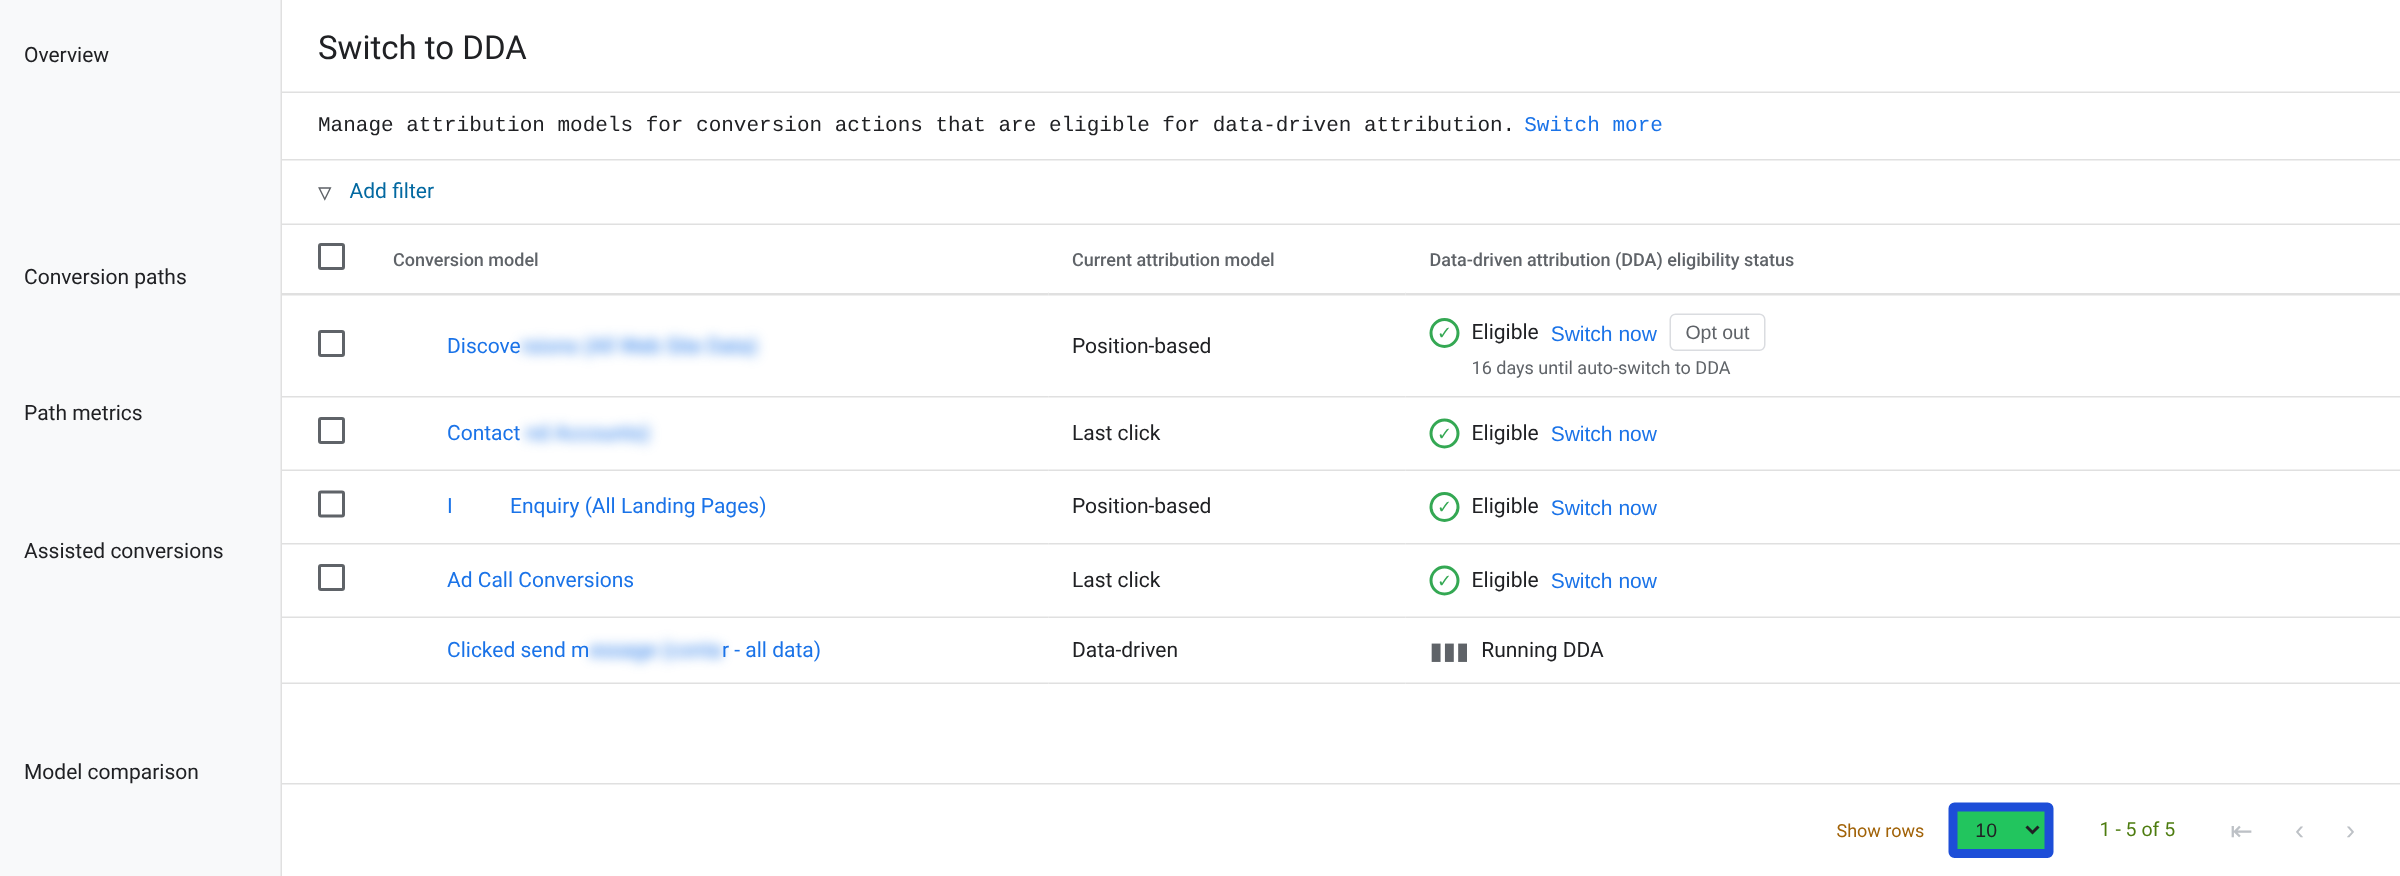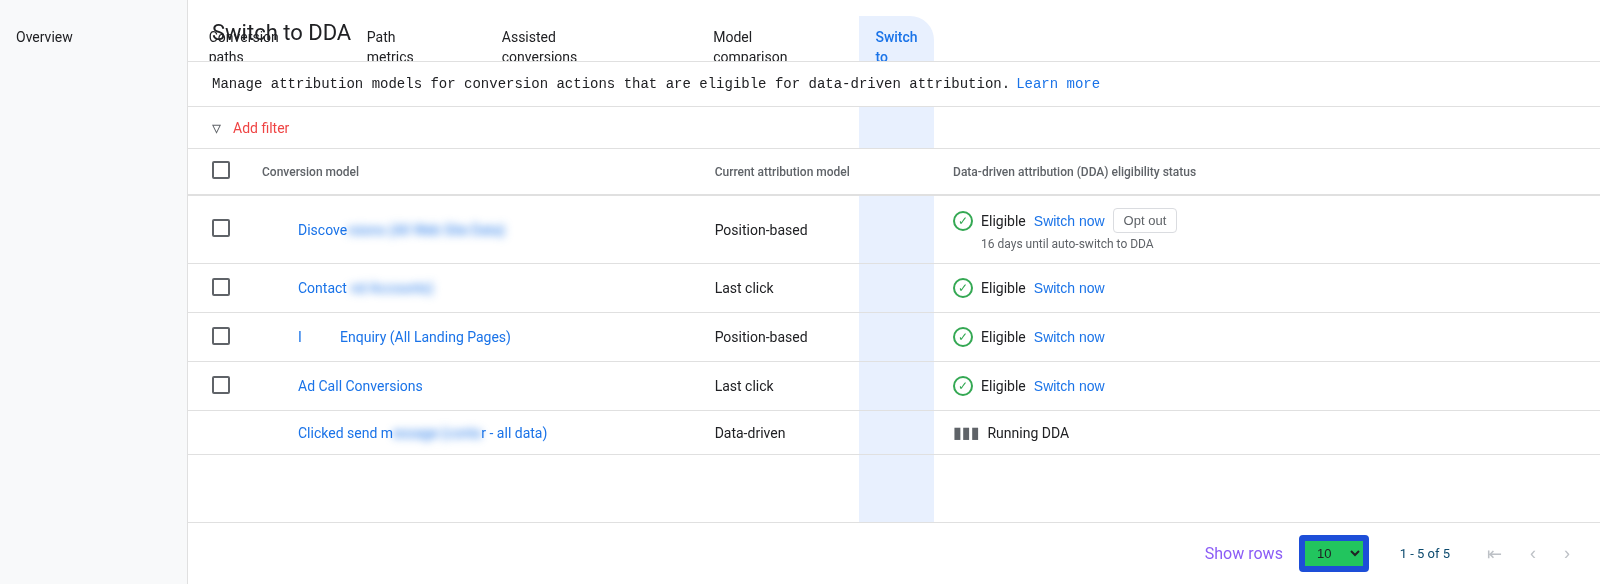--- a/index.html
+++ b/index.html
@@ -6,21 +6,21 @@
     body { font-family: 'Google Sans', Roboto, Arial, sans-serif; font-size: 14px; color: #202124; background: #fff; display: flex; height: 584px; overflow: hidden; }
 
     
     .sidebar {
       width: 188px;
       min-width: 188px;
       background: #f8f9fa;
       border-right: 1px solid #e0e0e0;
       padding-top: 16px;
       display: flex;
-      flex-direction: row;
+      flex-direction: column;
       gap: 48px;
     }
     .sidebar-item {
       padding: 12px 16px;
       cursor: pointer;
       color: #202124;
       font-size: 14px;
       border-radius: 0 24px 24px 0;
       margin-right: 8px;
       line-height: 1.4;
@@ -73,21 +73,21 @@
       display: flex;
       align-items: center;
       gap: 12px;
       border-bottom: 1px solid #e0e0e0;
     }
     .filter-icon {
       color: #5f6368;
       font-size: 18px;
     }
     .filter-text {
-      color: #ef4444;
+      color: #0369a1;
       font-size: 14px;
     }
 
     
     .table-container {
       flex: 1;
       overflow: auto;
     }
     table {
       width: 100%;
@@ -201,35 +201,35 @@
     .table-footer {
       display: flex;
       align-items: center;
       justify-content: flex-end;
       padding: 12px 24px;
       border-top: 1px solid #e0e0e0;
       gap: 16px;
       background: #fff;
     }
     .show-rows-label {
-      font-size: 16px;
-      color: #8b5cf6;
+      font-size: 12px;
+      color: #a16207;
     }
     .rows-select {
       border: 6px solid #1d4ed8;
       border-radius: 4px;
       padding: 4px 8px;
       font-size: 13px;
       color: #202124;
       background: #22c55e;
       cursor: pointer;
     }
     .pagination-info {
       font-size: 13px;
-      color: #0c4a6e;
+      color: #4d7c0f;
       min-width: 80px;
       text-align: center;
     }
     .nav-btn {
       background: none;
       border: none;
       cursor: pointer;
       color: #5f6368;
       font-size: 18px;
       padding: 4px 6px;
@@ -271,21 +271,21 @@
     <span>Switch to DDA</span>
   </div>
 </nav>
 
 <div class="main">
 
   <h1 class="page-title">Switch to DDA</h1>
 
   <div class="info-banner">
     <span>Manage attribution models for conversion actions that are eligible for data-driven attribution.</span>
-    <a href="#">Learn more</a>
+    <a href="#">Switch more</a>
   </div>
 
   <div class="filter-bar">
     <span class="filter-icon">▿</span>
     <span class="filter-text">Add filter</span>
   </div>
 
   <div class="table-container">
     <table>
       <thead>

